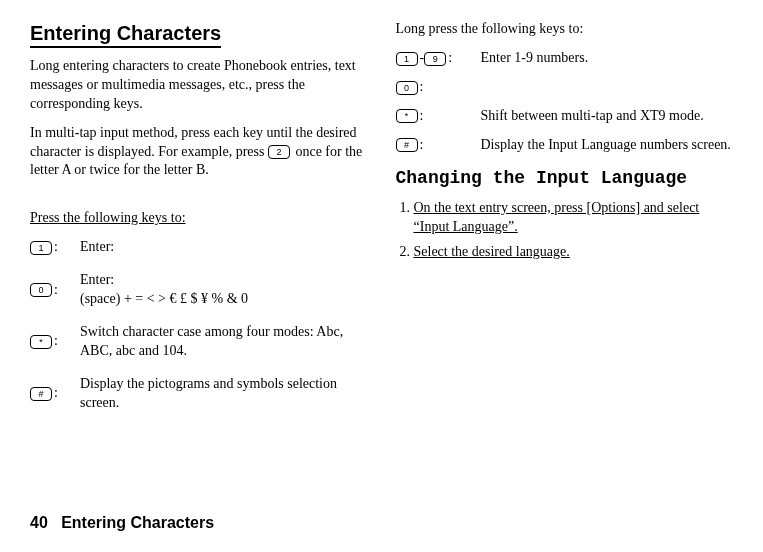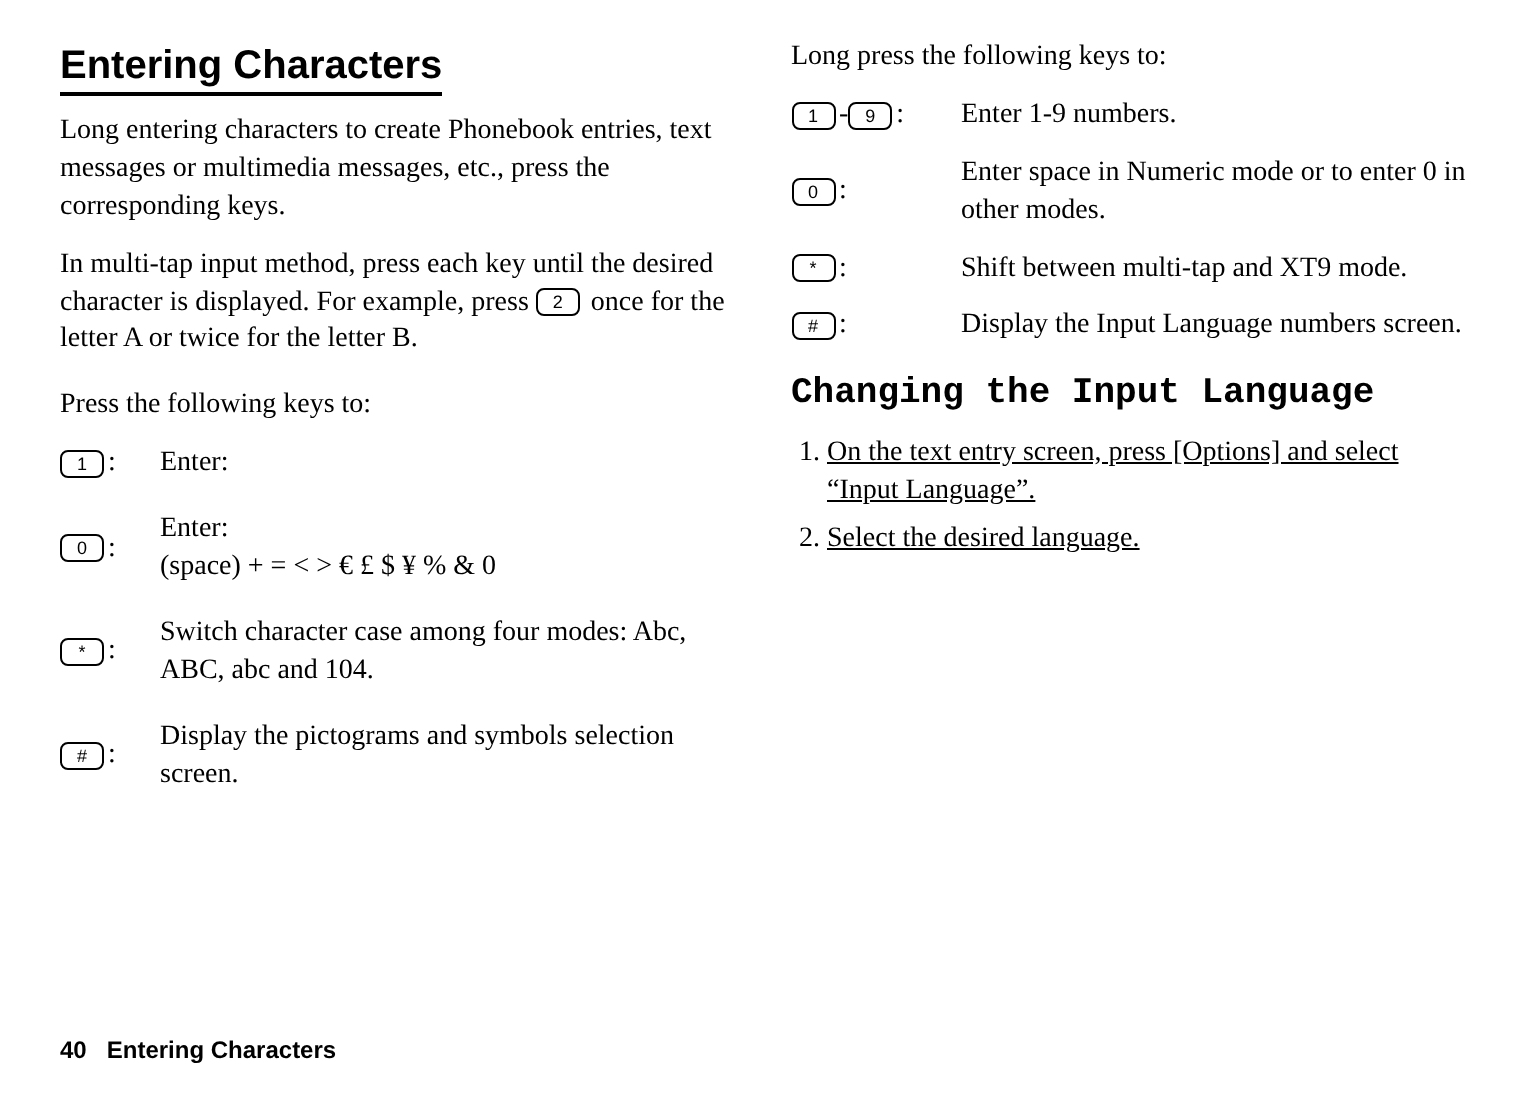--- a/index.html
+++ b/index.html
@@ -59,35 +59,35 @@
     .kcell-wide { width: 85px; flex: none; }
     .desc { flex: 1; }
     ol.steps { margin-top: 8px; margin-left: 18px; text-decoration: underline; }
     ol.steps li { margin-bottom: 6px; font-family: "Times New Roman", serif; }
     .footer {
       position: absolute;
       bottom: 20px;
       left: 30px;
       font-family: Arial, Helvetica, sans-serif;
       font-weight: bold;
-      font-size: 12px;
+      font-size: 16px;
     }
   </style>
 </head>
 <body>
 
 <div class="page">
   <div class="col">
     <span class="title">Entering Characters</span>
     <p class="body">Long entering characters to create Phonebook entries, text messages or multimedia messages, etc., press the corresponding keys.</p>
     <p class="body">
       <span>In multi-tap input method, press each key until the desired character is displayed. For example, press </span><span class="kicon">2</span><span> once for the letter A or twice for the letter B.</span>
     </p>
 
-    <p class="body" style="margin-top:14px;">Press the following keys to:</p>
+    <p class="body" style="margin-top:29px;text-decoration:underline;">Press the following keys to:</p>
 
     <div class="key-table">
       <div class="row">
         <div class="kcell"><span class="kicon">1</span>:</div>
         <div class="desc">
           <span>Enter:</span><br>
         </div>
       </div>
       <div class="row">
         <div class="kcell"><span class="kicon">0</span>:</div>
@@ -112,21 +112,20 @@
 
     <div class="key-table">
       <div class="row tight">
         <div class="kcell-wide">
           <span class="kicon">1</span><span>-</span><span class="kicon">9</span>:
         </div>
         <div class="desc">Enter 1-9 numbers.</div>
       </div>
       <div class="row tight">
         <div class="kcell-wide"><span class="kicon">0</span>:</div>
-        <div class="desc">Enter space in Numeric mode or to enter 0 in other modes.</div>
       </div>
       <div class="row tight">
         <div class="kcell-wide"><span class="kicon">*</span>:</div>
         <div class="desc">Shift between multi-tap and XT9 mode.</div>
       </div>
       <div class="row tight">
         <div class="kcell-wide"><span class="kicon">#</span>:</div>
         <div class="desc">Display the Input Language numbers screen.</div>
       </div>
     </div>

